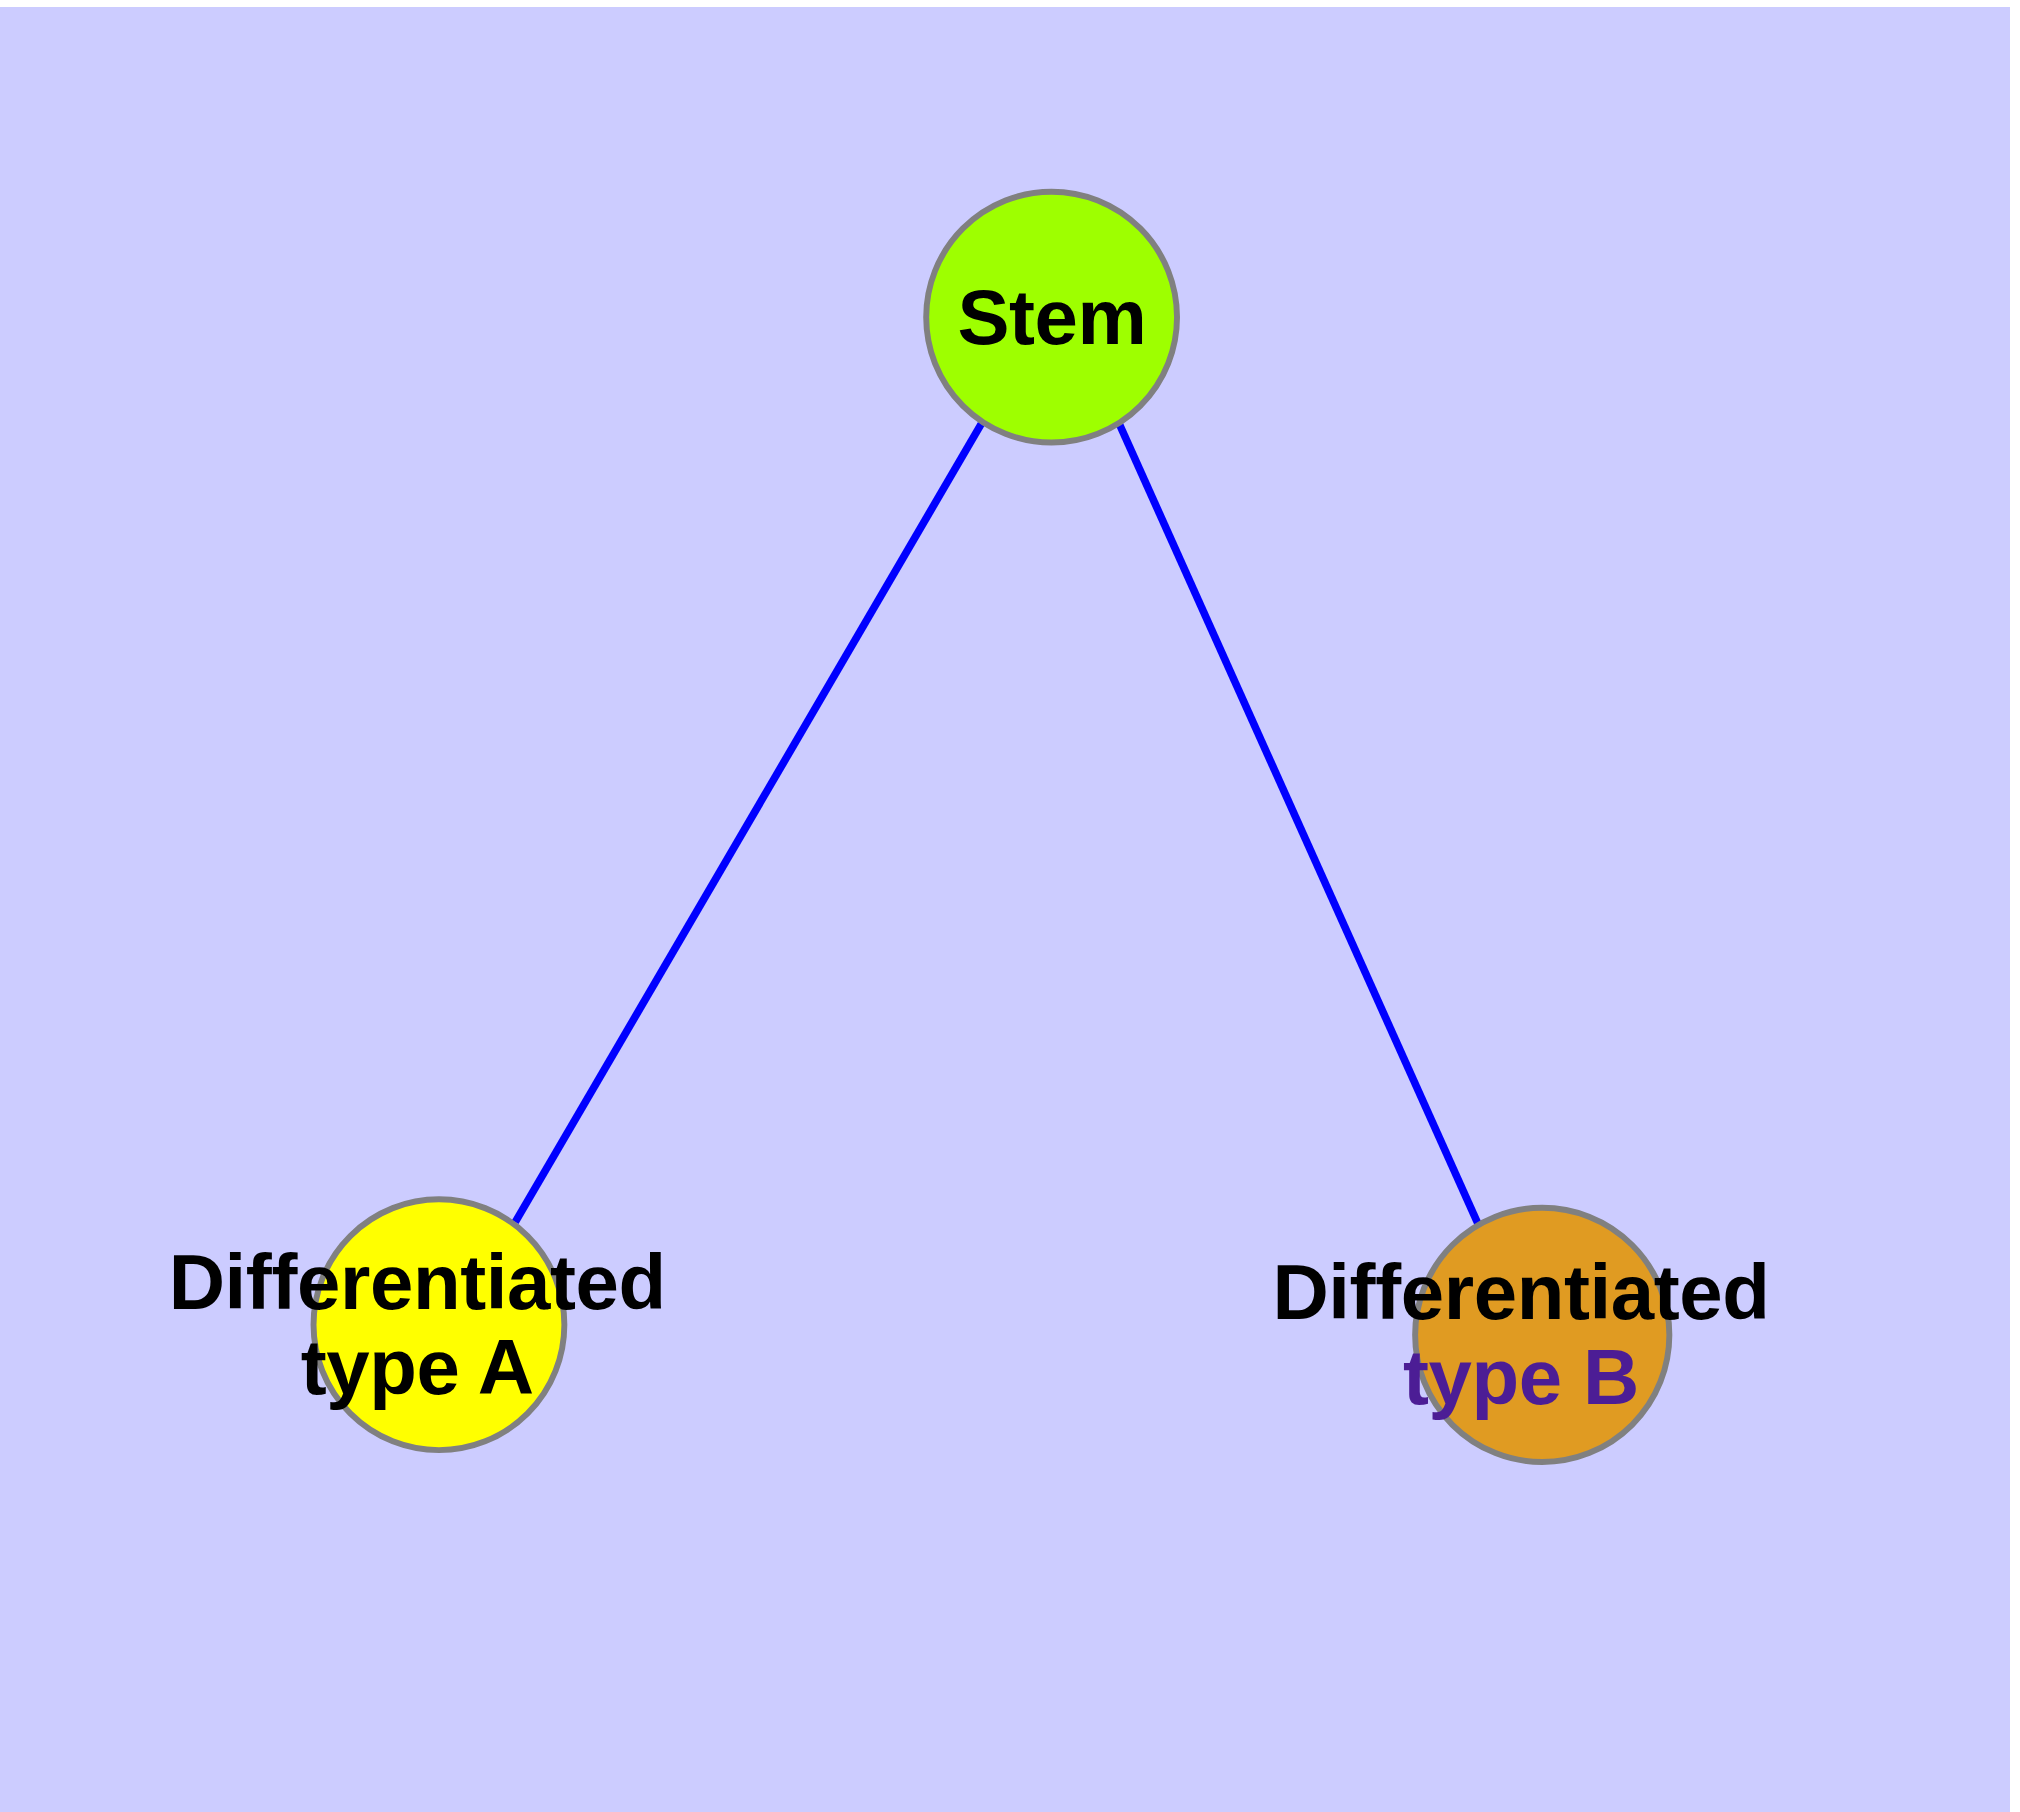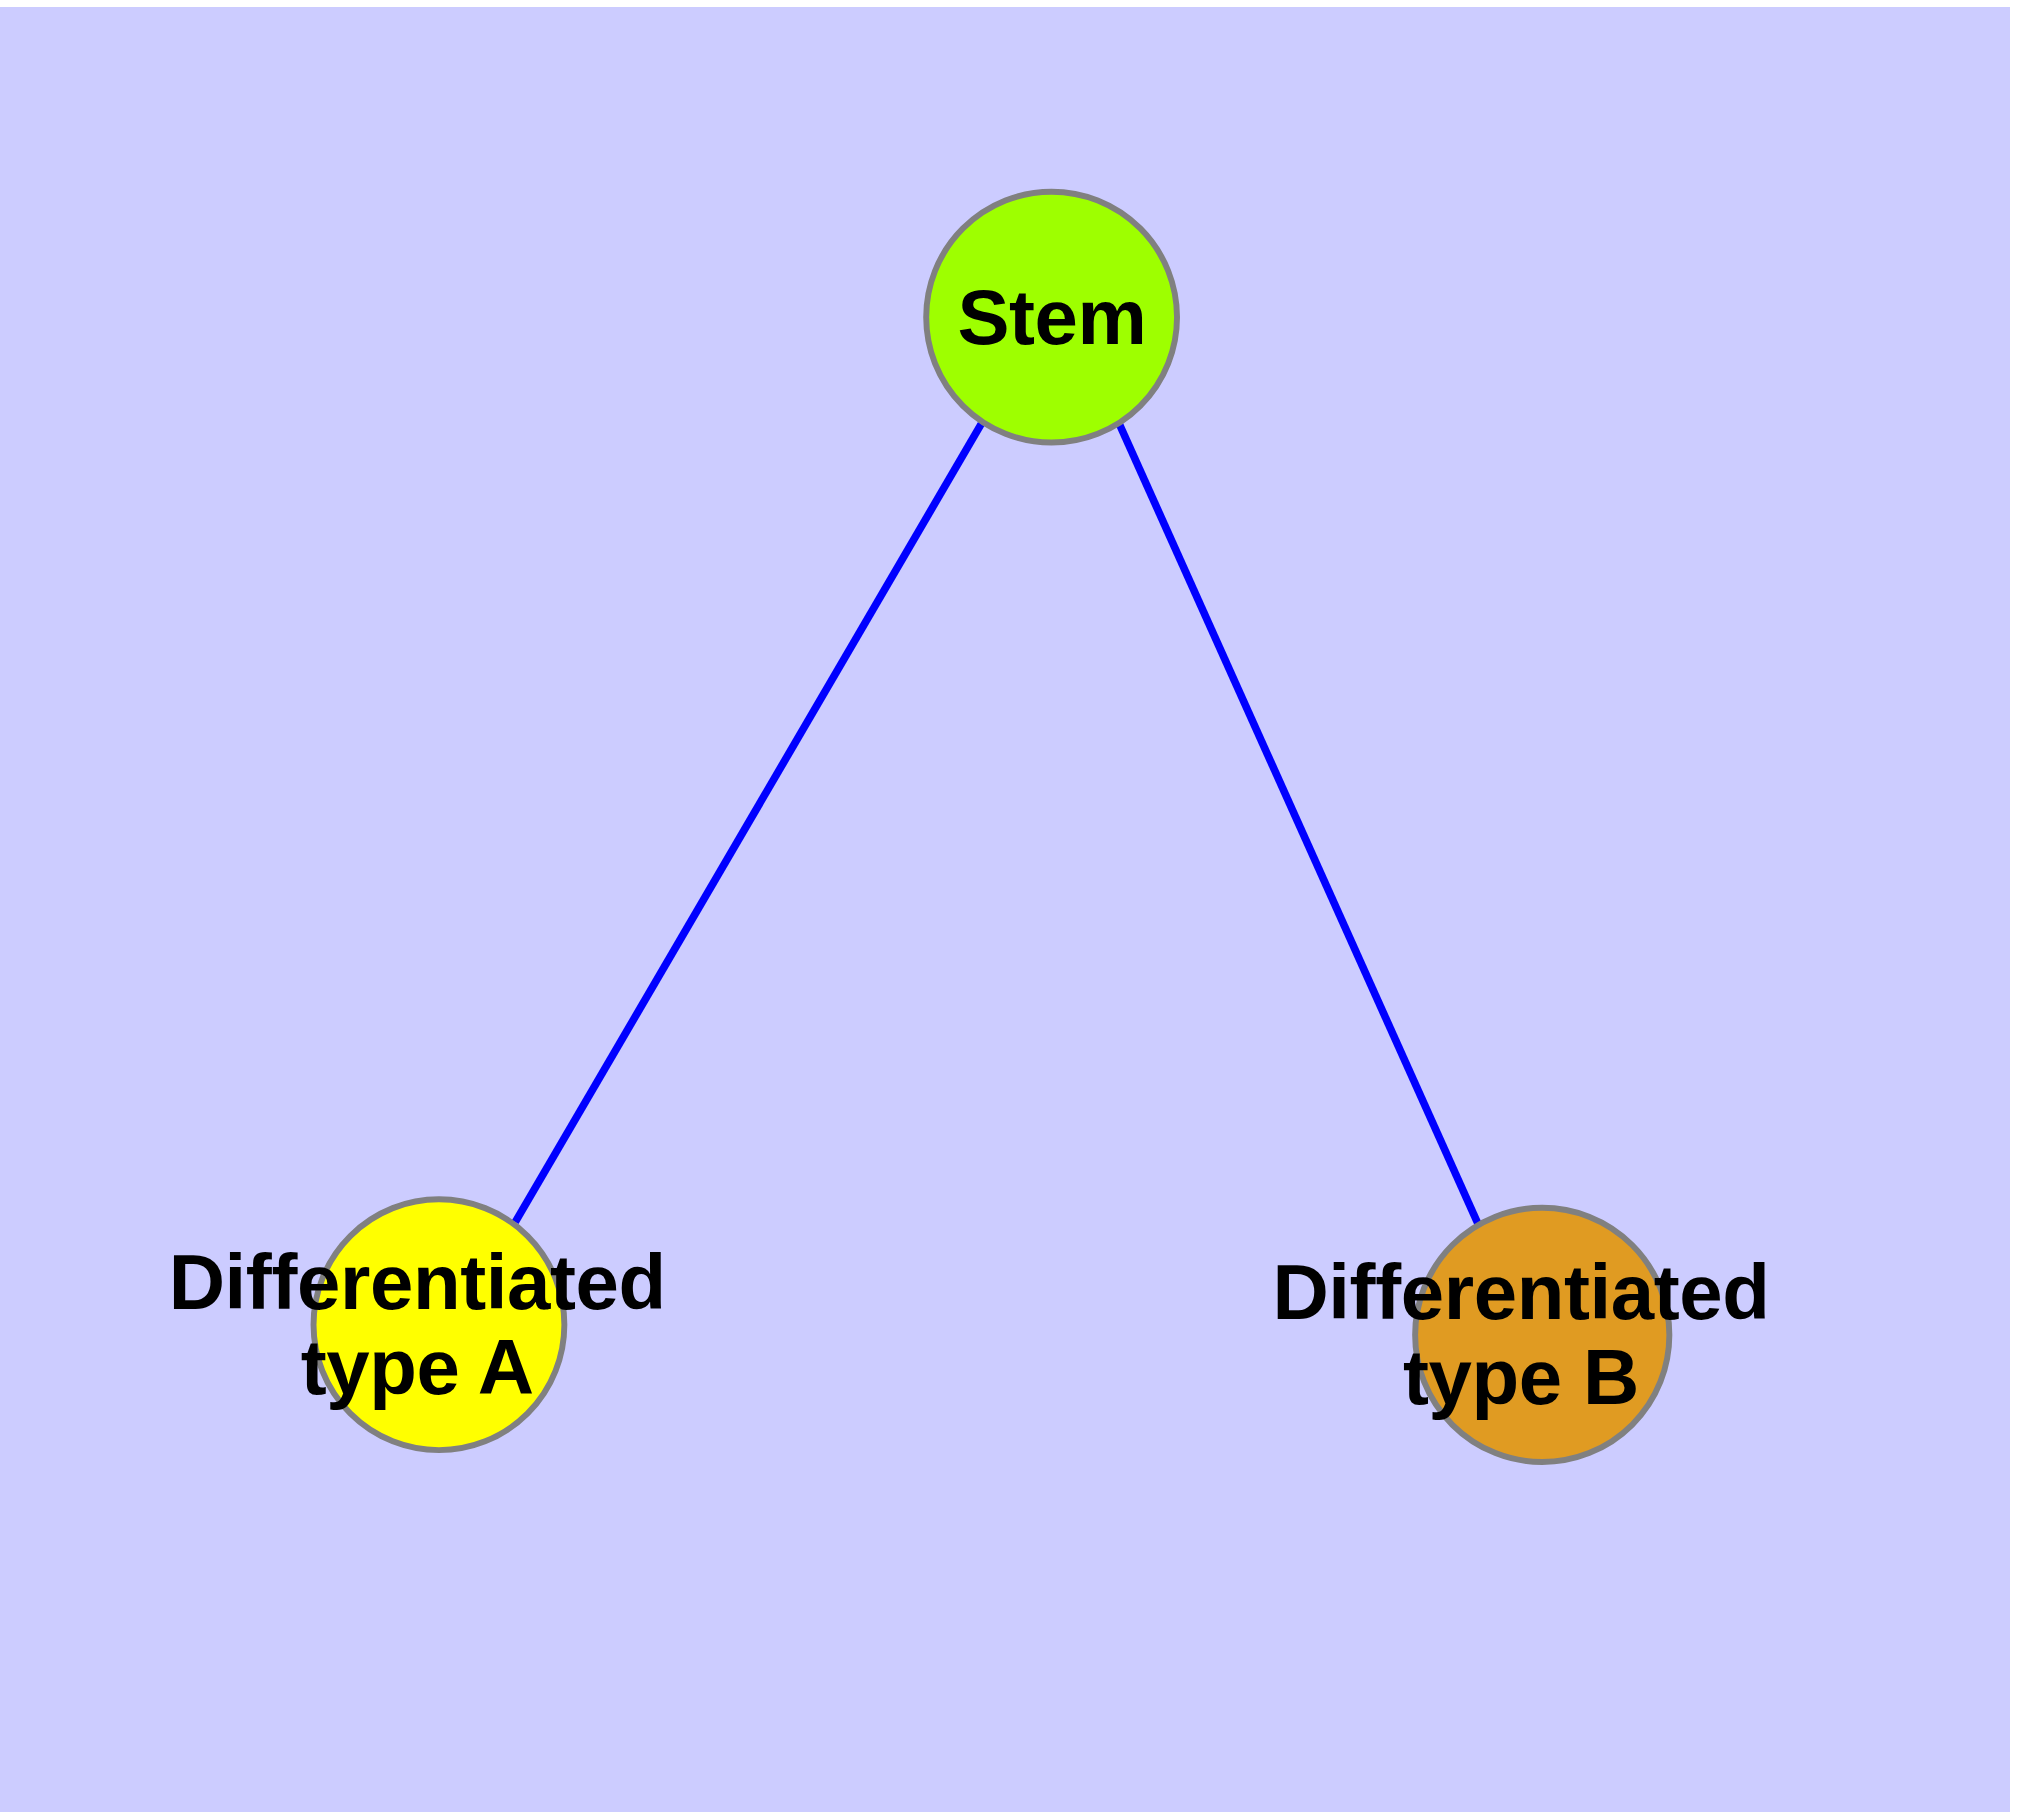--- a/index.html
+++ b/index.html
@@ -59,17 +59,17 @@
       <circle cx="518" cy="1555" r="148" fill="#ffff00" stroke="#808080" stroke-width="7"></circle>
       <circle cx="1820" cy="1567" r="150" fill="#e09b22" stroke="#808080" stroke-width="7"></circle>
     </svg>
 
     <div class="node-label" id="label-stem" style="left: 628px; top: 268px; width: 848px; color: rgb(0, 0, 0);">Stem</div>
 
     <div class="node-label" id="label-diff-a-line1" style="left: -6.8px; top: 1233px; width: 848px; color: rgb(0, 0, 0);">Differentiated</div>
     <div class="node-label" id="label-diff-a-line2" style="left: -6.8px; top: 1318px; width: 848px; color: rgb(0, 0, 0);">type A</div>
 
     <div class="node-label" id="label-diff-b-line1" style="left: 1097px; top: 1243px; width: 848px; color: rgb(0, 0, 0);">Differentiated</div>
-    <div class="node-label" id="label-diff-b-line2" style="left: 1097px; top: 1328px; width: 848px; color: #000000;">type B</div>
+    <div class="node-label" id="label-diff-b-line2" style="left: 1097px; top: 1328px; width: 848px; color: #4c1d95;">type B</div>
 
   </div>
 </div>
 
 
 </body></html>

